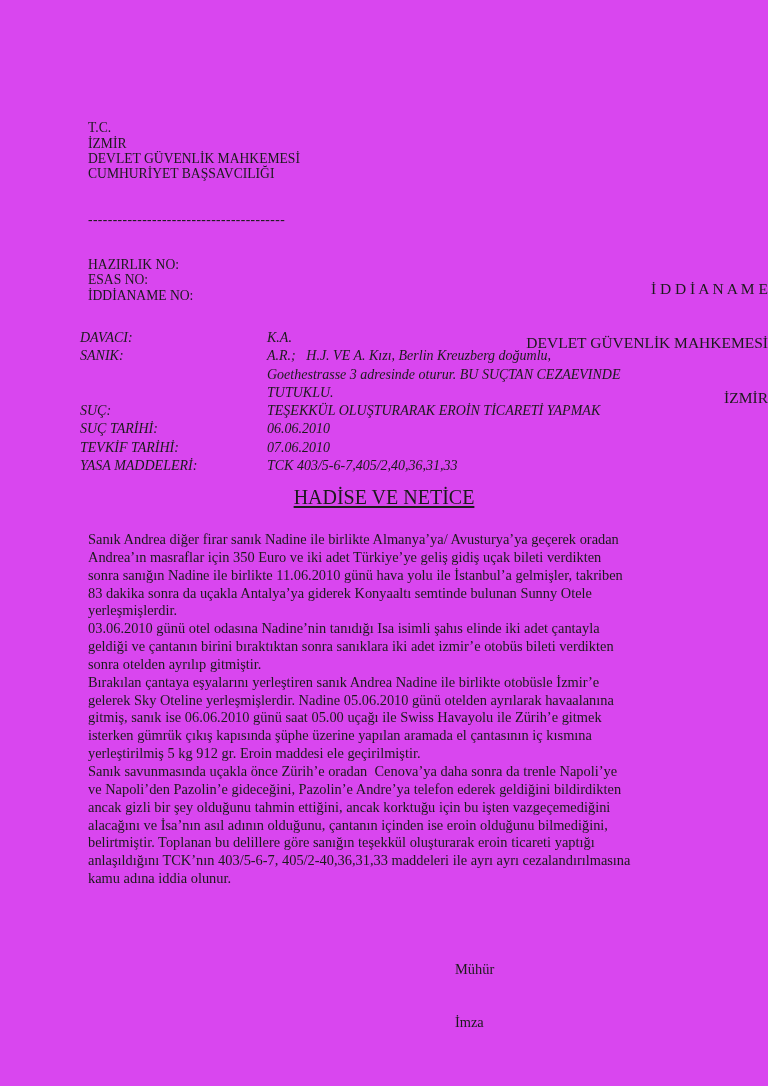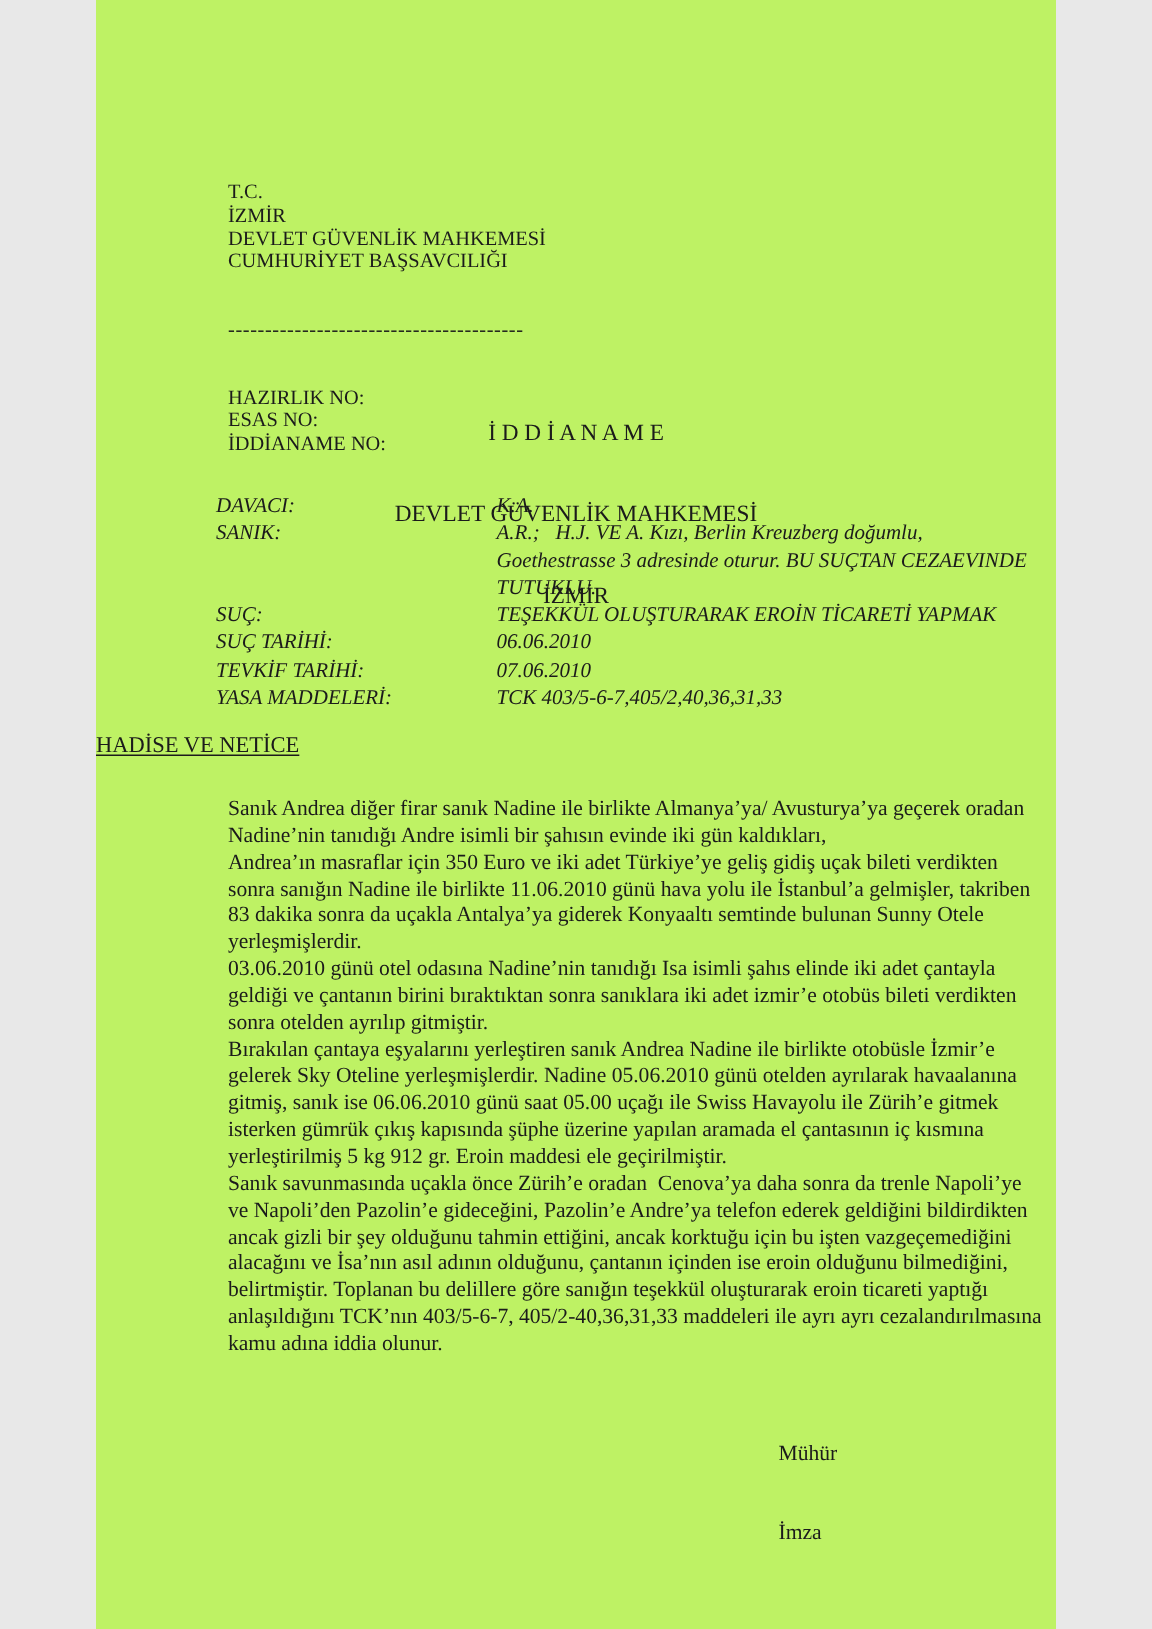--- a/index.html
+++ b/index.html
@@ -1,22 +1,22 @@
 <!DOCTYPE html>
 <html><head>
 <meta charset="utf-8">
 <style>
   * { margin: 0; padding: 0; box-sizing: border-box; }
   html, body { background: #e8e8e8; }
   .page {
     position: relative;
-    width: 640px;
+    width: 768px;
     height: 1086px;
     margin: 0 auto;
-    background: #bef264;
+    background: #d946ef;
     color: #1b1b1b;
     font-family: "Liberation Serif", "DejaVu Serif", serif;
     overflow: hidden;
   }
   
   .letterhead {
     position: absolute;
     left: 88px;
     top: 90px;
     font-size: 13.6px;
@@ -25,21 +25,21 @@
   }
   .letterhead .divider {
     letter-spacing: 0.4px;
   }
   
   .title-block {
     position: absolute;
     left: 0;
     right: 0;
     top: 243px;
-    text-align: center;
+    text-align: right;
     font-size: 15.5px;
     line-height: 18.3px;
     white-space: pre;
   }
   
   .fields {
     position: absolute;
     left: 80px;
     top: 329px;
     width: 610px;
@@ -49,21 +49,22 @@
   }
   .field-row { display: flex; align-items: flex-start; }
   .field-label { width: 187px; flex: 0 0 187px; white-space: pre; }
   .field-value { flex: 1; white-space: pre; }
   
   .section-heading {
     position: absolute;
     left: 0;
     right: 0;
     top: 488px;
-    font-size: 15px;
+    text-align: center;
+    font-size: 20px;
     line-height: 18px;
     text-decoration: underline;
     text-underline-offset: 2px;
   }
   
   .body-text {
     position: absolute;
     left: 88px;
     top: 531px;
     width: 612px;
@@ -122,21 +123,20 @@
       <div class="field-row">
         <div class="field-label">YASA MADDELERİ:</div>
         <div class="field-value"><div>TCK 403/5-6-7,405/2,40,36,31,33</div></div>
       </div>
     </div>
 
   <div class="section-heading">HADİSE VE NETİCE</div>
 
   <div class="body-text" id="body-lines">
       <div class="body-line">Sanık Andrea diğer firar sanık Nadine ile birlikte Almanya’ya/ Avusturya’ya geçerek oradan</div>
-      <div class="body-line">Nadine’nin tanıdığı Andre isimli bir şahısın evinde iki gün kaldıkları,</div>
       <div class="body-line">Andrea’ın masraflar için 350 Euro ve iki adet Türkiye’ye geliş gidiş uçak bileti verdikten</div>
       <div class="body-line">sonra sanığın Nadine ile birlikte 11.06.2010 günü hava yolu ile İstanbul’a gelmişler, takriben</div>
       <div class="body-line">83 dakika sonra da uçakla Antalya’ya giderek Konyaaltı semtinde bulunan Sunny Otele</div>
       <div class="body-line">yerleşmişlerdir.</div>
       <div class="body-line">03.06.2010 günü otel odasına Nadine’nin tanıdığı Isa isimli şahıs elinde iki adet çantayla</div>
       <div class="body-line">geldiği ve çantanın birini bıraktıktan sonra sanıklara iki adet izmir’e otobüs bileti verdikten</div>
       <div class="body-line">sonra otelden ayrılıp gitmiştir.</div>
       <div class="body-line">Bırakılan çantaya eşyalarını yerleştiren sanık Andrea Nadine ile birlikte otobüsle İzmir’e</div>
       <div class="body-line">gelerek Sky Oteline yerleşmişlerdir. Nadine 05.06.2010 günü otelden ayrılarak havaalanına</div>
       <div class="body-line">gitmiş, sanık ise 06.06.2010 günü saat 05.00 uçağı ile Swiss Havayolu ile Zürih’e gitmek</div>

